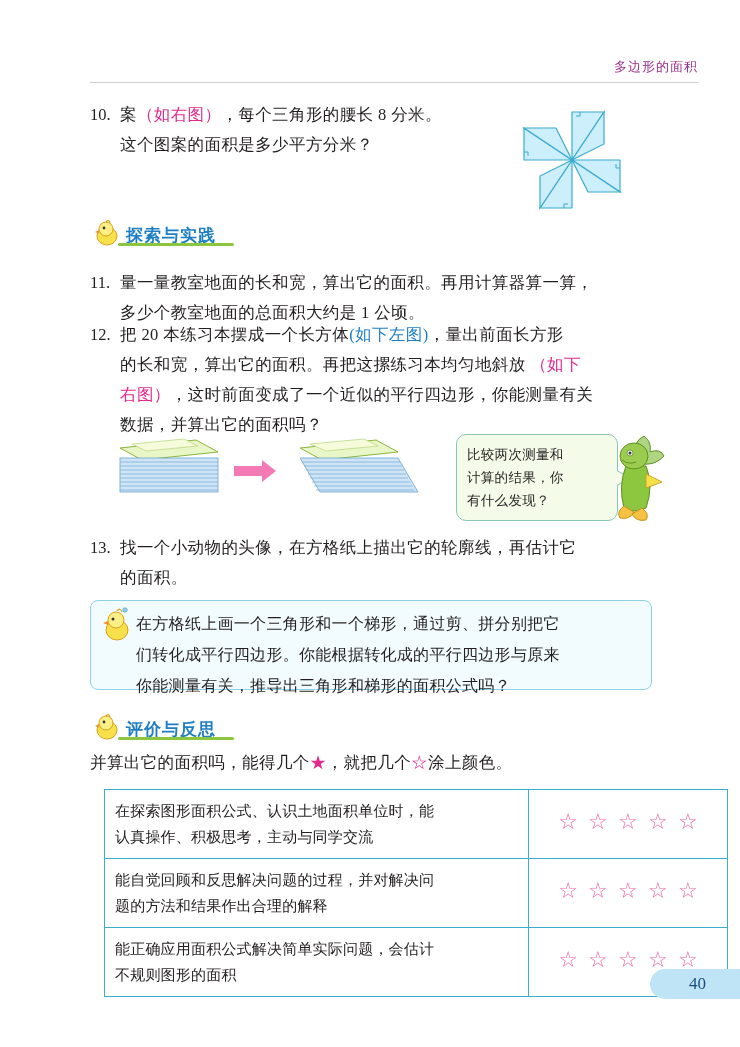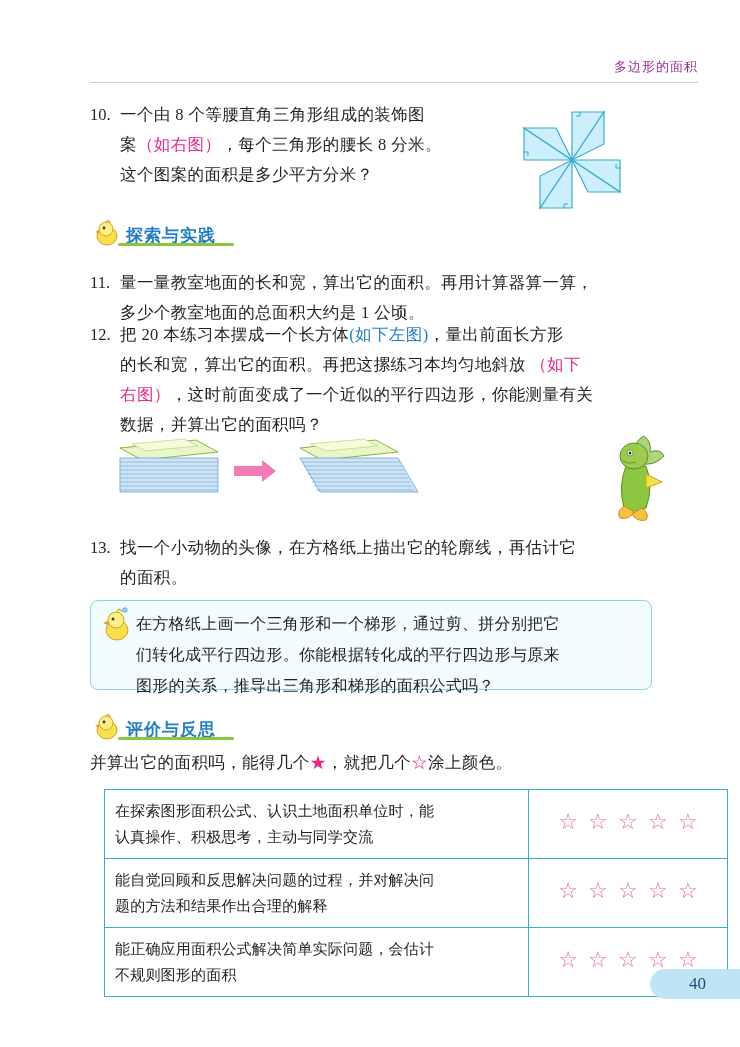--- a/index.html
+++ b/index.html
@@ -231,21 +231,20 @@
 </head>
 <body>
 
 <div class="page">
 
   <div class="header">多边形的面积</div>
   <div class="header-rule"></div>
 
   <div class="qnum" style="left:90px; top:100px;">10.</div>
   <div class="q" style="left:120px; top:100px; width:340px;">
-    <div><span>一个由 8 个等腰直角三角形组成的装饰图</span></div>
     <div><span>案</span><span class="pink">（如右图）</span><span>，每个三角形的腰长 8 分米。</span></div>
     <div><span>这个图案的面积是多少平方分米？</span></div>
   </div>
 
   <div class="pinwheel">
     <svg width="112" height="112" viewBox="0 0 112 112" xmlns="http://www.w3.org/2000/svg">
       <g stroke="#3aacd0" stroke-width="1.2" fill="#cdeefb">
         <polygon points="56,56 56,8 88,8"></polygon>
         <polygon points="56,56 88,8 88,40"></polygon>
         <polygon points="56,56 104,56 104,88"></polygon>
@@ -326,20 +325,25 @@
             <line x1="198" y1="44" x2="296" y2="44"></line>
           <line x1="200" y1="48" x2="298" y2="48"></line>
             <line x1="202" y1="52" x2="300" y2="52"></line>
           <line x1="204" y1="56" x2="302" y2="56"></line>
             <line x1="206" y1="60" x2="304" y2="60"></line>
         </g>
       </g>
     </svg>
   </div>
 
+  <div class="bubble">
+    <div>比较两次测量和</div>
+    <div>计算的结果，你</div>
+    <div>有什么发现？</div>
+  </div>
 
   <div class="dragon">
     <svg width="62" height="96" viewBox="0 0 62 96" xmlns="http://www.w3.org/2000/svg">
       <path d="M20,40 q-8,20 -2,42 q10,6 22,0 q8,-22 0,-42 z" fill="#8dc63f" stroke="#5d9122" stroke-width="1"></path>
       <path d="M30,30 q-4,-14 8,-20 q8,6 6,16 q10,-4 14,4 q-8,8 -16,8 q-8,2 -12,-8 z" fill="#aed581" stroke="#5d9122" stroke-width="1"></path>
       <ellipse cx="28" cy="30" rx="14" ry="13" fill="#9ccc4f" stroke="#5d9122" stroke-width="1"></ellipse>
       <circle cx="24" cy="27" r="3" fill="#ffffff" stroke="#5d9122" stroke-width="0.8"></circle>
       <circle cx="24" cy="27" r="1.5" fill="#333"></circle>
       <path d="M16,34 q6,5 14,2" stroke="#5d9122" stroke-width="1" fill="none"></path>
       <polygon points="40,48 56,56 40,62" fill="#f5e04a" stroke="#c9a520" stroke-width="1"></polygon>
@@ -361,21 +365,21 @@
       <circle cx="16" cy="14" r="8" fill="#fbef86" stroke="#d8a21d" stroke-width="1"></circle>
       <circle cx="13" cy="13" r="1.5" fill="#3a3a3a"></circle>
       <polygon points="8,15 3,17 8,19" fill="#f18f2c"></polygon>
       <path d="M17,5 q3,-4 5,1" stroke="#d8a21d" stroke-width="1.2" fill="none"></path>
       <circle cx="25" cy="4" r="2.2" fill="#9bd4ea" stroke="#4ba3c7" stroke-width="0.8"></circle>
     </svg>
   </div>
   <div class="tiptext">
     <div>在方格纸上画一个三角形和一个梯形，通过剪、拼分别把它</div>
     <div>们转化成平行四边形。你能根据转化成的平行四边形与原来</div>
-    <div>图形的关系，推导出三角形和梯形的面积公式吗？</div>
+    <div>你能测量有关，推导出三角形和梯形的面积公式吗？</div>
   </div>
 
   <div class="section-title" style="left:92px; top:712px;">
     <div class="chick">
       <svg width="30" height="30" viewBox="0 0 30 30" xmlns="http://www.w3.org/2000/svg">
         <ellipse cx="15" cy="18" rx="10" ry="9" fill="#f7e04a" stroke="#d8a21d" stroke-width="1"></ellipse>
         <circle cx="14" cy="11" r="7" fill="#fbef86" stroke="#d8a21d" stroke-width="1"></circle>
         <circle cx="12" cy="10" r="1.4" fill="#3a3a3a"></circle>
         <polygon points="7,12 3,14 7,15.5" fill="#f18f2c"></polygon>
         <path d="M14,4 q3,-3 4,1" stroke="#d8a21d" stroke-width="1.2" fill="none"></path>

